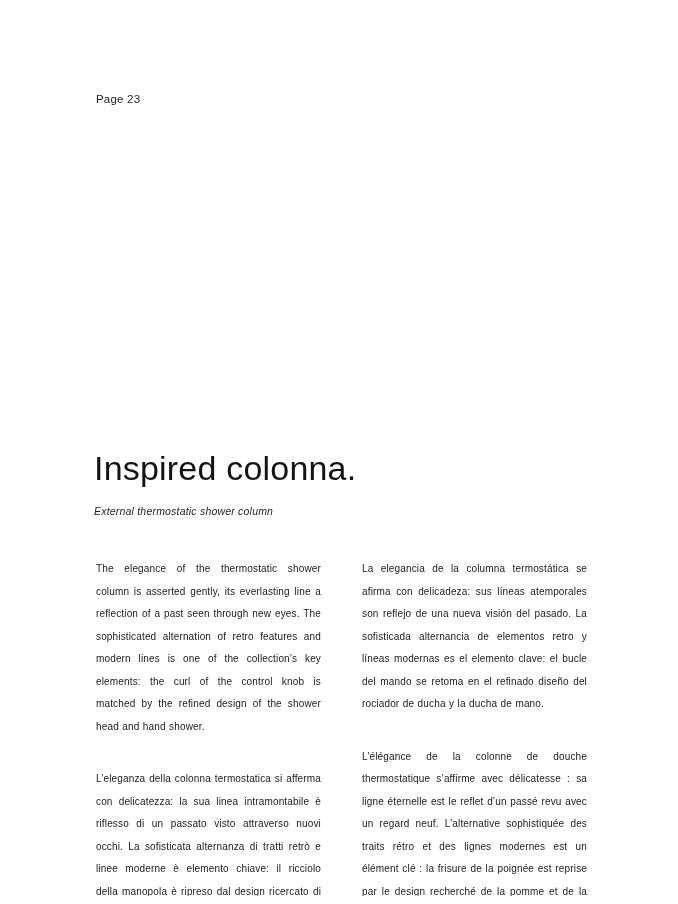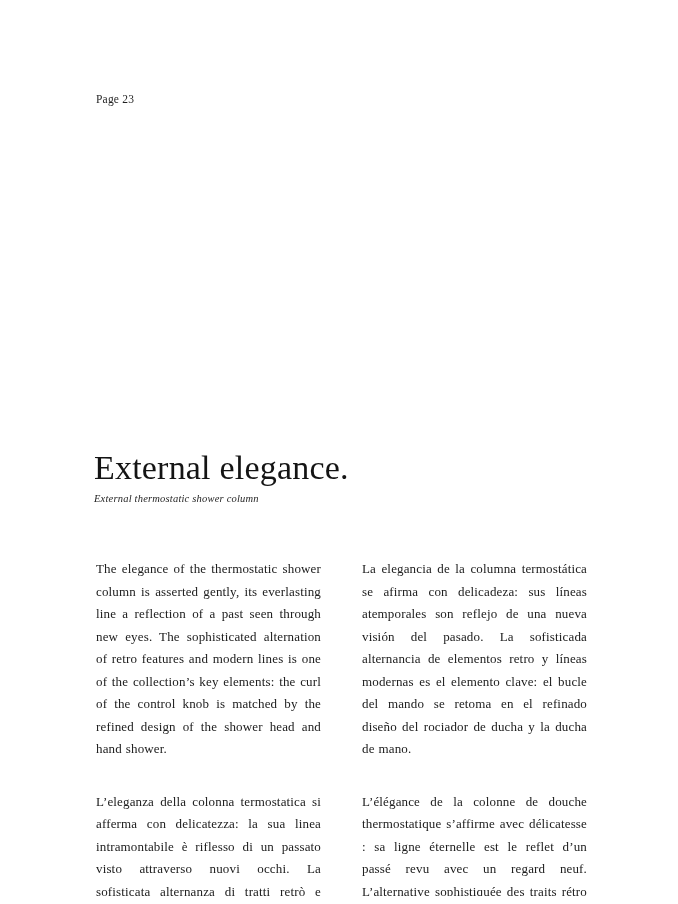--- a/index.html
+++ b/index.html
@@ -6,21 +6,21 @@
     margin: 0;
     padding: 0;
     background: #ffffff;
   }
   .page {
     position: relative;
     width: 678px;
     height: 896px;
     background: #ffffff;
     overflow: hidden;
-    font-family: Liberation Serif, serif;
+    font-family: Liberation Sans, sans-serif;
     color: #1f1f1f;
   }
   .page-number {
     position: absolute;
     left: 96px;
     top: 93px;
     font-size: 11.5px;
     letter-spacing: 0.2px;
     color: #1f1f1f;
   }
@@ -32,57 +32,57 @@
   }
   .title {
     margin: 0;
     font-size: 34px;
     font-weight: 400;
     line-height: 38px;
     letter-spacing: 0.2px;
     color: #141414;
   }
   .subtitle {
-    margin-top: 6px;
+    margin-top: 18px;
     font-size: 10.5px;
     font-style: italic;
     letter-spacing: 0.2px;
     color: #1f1f1f;
   }
   .columns {
     position: absolute;
     left: 96px;
     top: 558px;
     width: 492px;
     display: flex;
     gap: 41px;
   }
   .col {
     width: 225px;
     flex: 0 0 225px;
   }
   .col p {
     margin: 0 0 30px 0;
-    font-size: 13px;
+    font-size: 10px;
     line-height: 22.5px;
     text-align: justify;
     letter-spacing: 0.15px;
     word-spacing: 0.5px;
     color: #202020;
   }
 </style>
 </head>
 <body>
 
 <div class="page">
 
   <div class="page-number">Page 23</div>
 
   <header class="title-block">
-    <h1 class="title">External elegance.</h1>
+    <h1 class="title">Inspired colonna.</h1>
     <div class="subtitle">External thermostatic shower column</div>
   </header>
 
   <div class="columns">
     <div class="col">
       <p>The elegance of the thermostatic shower column is asserted gently, its everlasting line a reflection of a past seen through new eyes. The sophisticated alternation of retro features and modern lines is one of the collection’s key elements: the curl of the control knob is matched by the refined design of the shower head and hand shower.</p>
       <p>L’eleganza della colonna termostatica si afferma con delicatezza: la sua linea intramontabile è riflesso di un passato visto attraverso nuovi occhi. La sofisticata alternanza di tratti retrò e linee moderne è elemento chiave: il ricciolo della manopola è ripreso dal design ricercato di soffione e doccetta.</p>
     </div>
     <div class="col">
       <p>La elegancia de la columna termostática se afirma con delicadeza: sus líneas atemporales son reflejo de una nueva visión del pasado. La sofisticada alternancia de elementos retro y líneas modernas es el elemento clave: el bucle del mando se retoma en el refinado diseño del rociador de ducha y la ducha de mano.</p>

